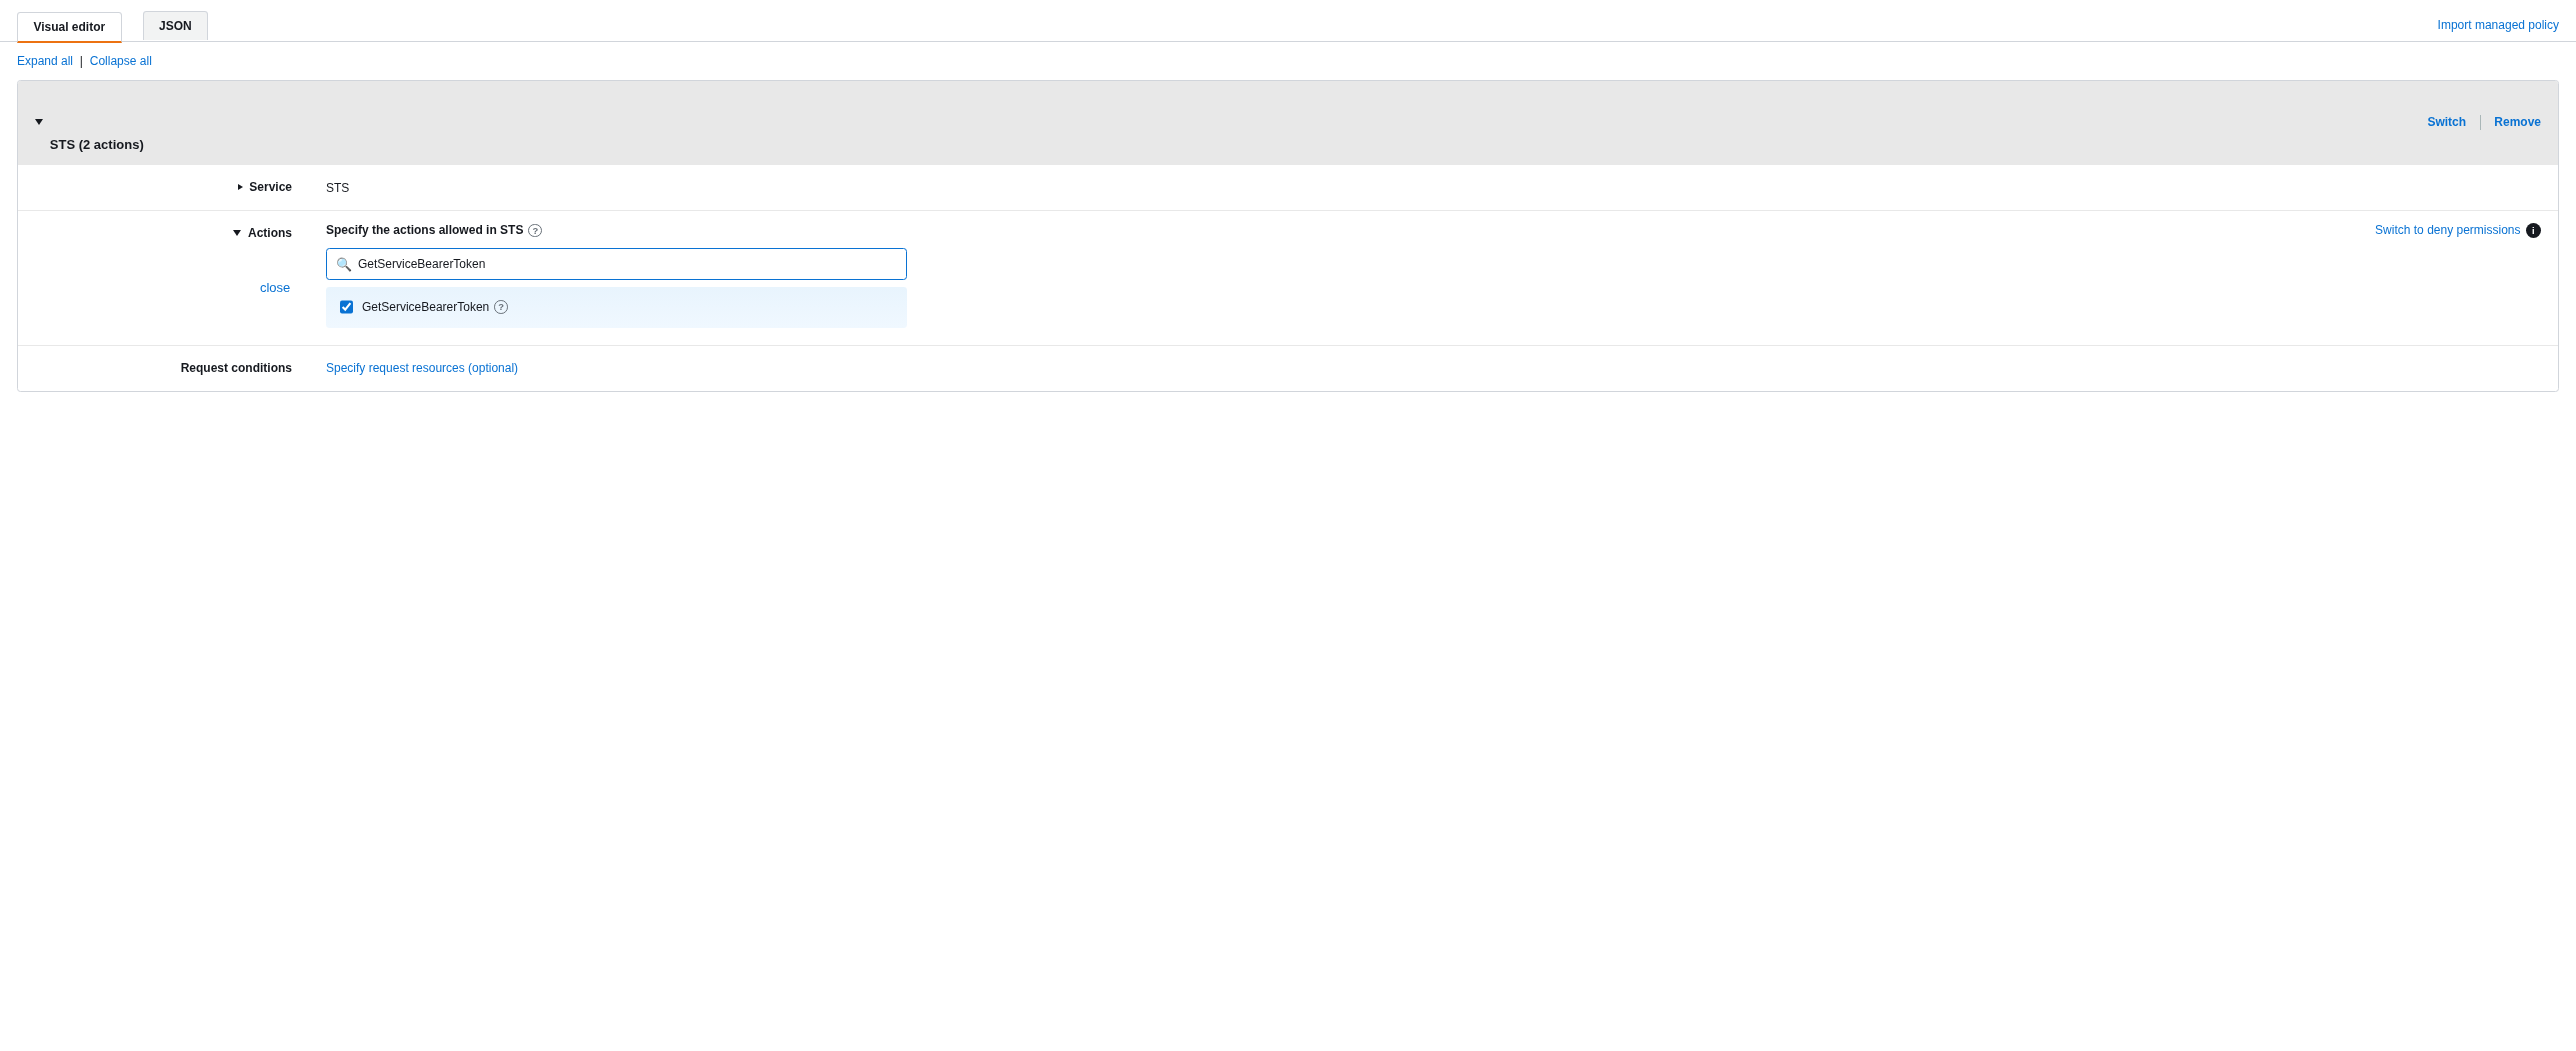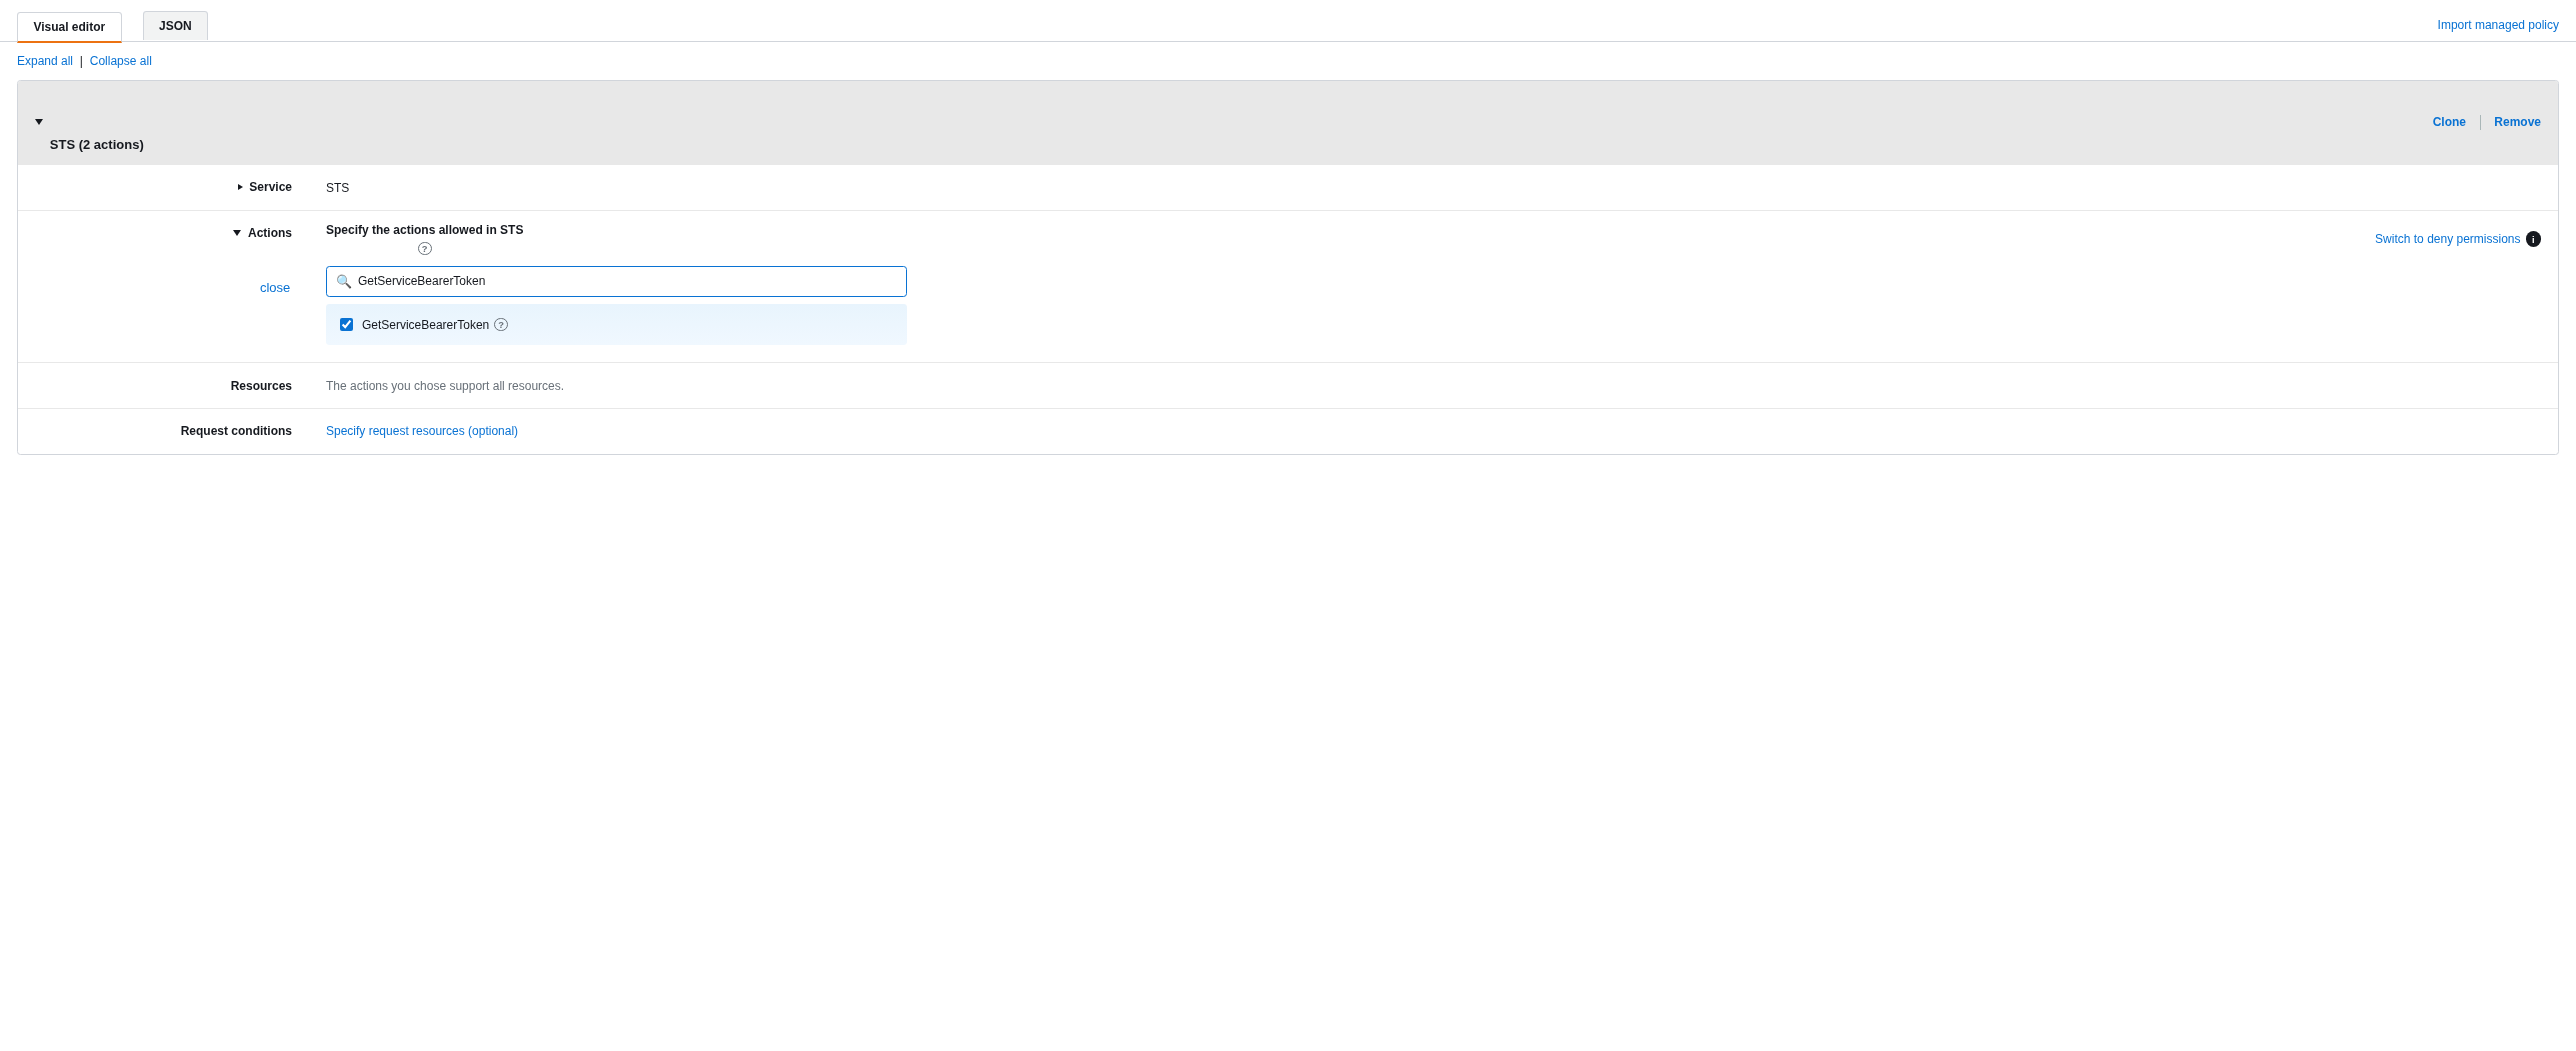--- a/index.html
+++ b/index.html
@@ -203,21 +203,20 @@
       justify-content: space-between;
       margin-bottom: 10.3px;
     }
     .actions-title {
       font-size: 12px;
       font-weight: 600;
       color: #16191f;
       display: flex;
       align-items: center;
       gap: 5.1px;
-      flex-direction: column;
     }
     .help-icon {
       width: 13.7px;
       height: 13.7px;
       border-radius: 50%;
       border: 1.3px solid #687078;
       color: #687078;
       font-size: 9.4px;
       display: inline-flex;
       align-items: center;
@@ -370,21 +369,21 @@
 </div>
 
 <div class="policy-editor">
 
   <div class="statement-header">
     <div class="statement-header-left">
       <span class="chevron-down"></span>
       <span class="statement-title">STS (2 actions)</span>
     </div>
     <div class="statement-actions-right">
-      <a>Clone</a>
+      <a>Switch</a>
       <div class="divider-v"></div>
       <a>Remove</a>
     </div>
   </div>
 
   <div class="statement-row">
     <div class="row-label-col">
       <span class="chevron-right-sm"></span>
       <span class="row-label-text">Service</span>
     </div>
@@ -423,28 +422,20 @@
             <span class="checkbox-label">
               <span>GetServiceBearerToken</span>
               <span class="help-icon">?</span>
             </span>
           </div>
         </div>
       </div>
     </div>
   </div>
 
-  <div class="resources-row">
-    <div class="resources-label-col">
-      <span>Resources</span>
-    </div>
-    <div class="resources-content-col">
-      <span>The actions you chose support all resources.</span>
-    </div>
-  </div>
 
   <div class="conditions-row">
     <div class="conditions-label-col">
       <span class="chevron-right-sm" style="margin-top:0.9px;"></span>
       <span>Request conditions</span>
     </div>
     <div class="conditions-content-col">
       <a class="conditions-link">Specify request resources (optional)</a>
     </div>
   </div>

